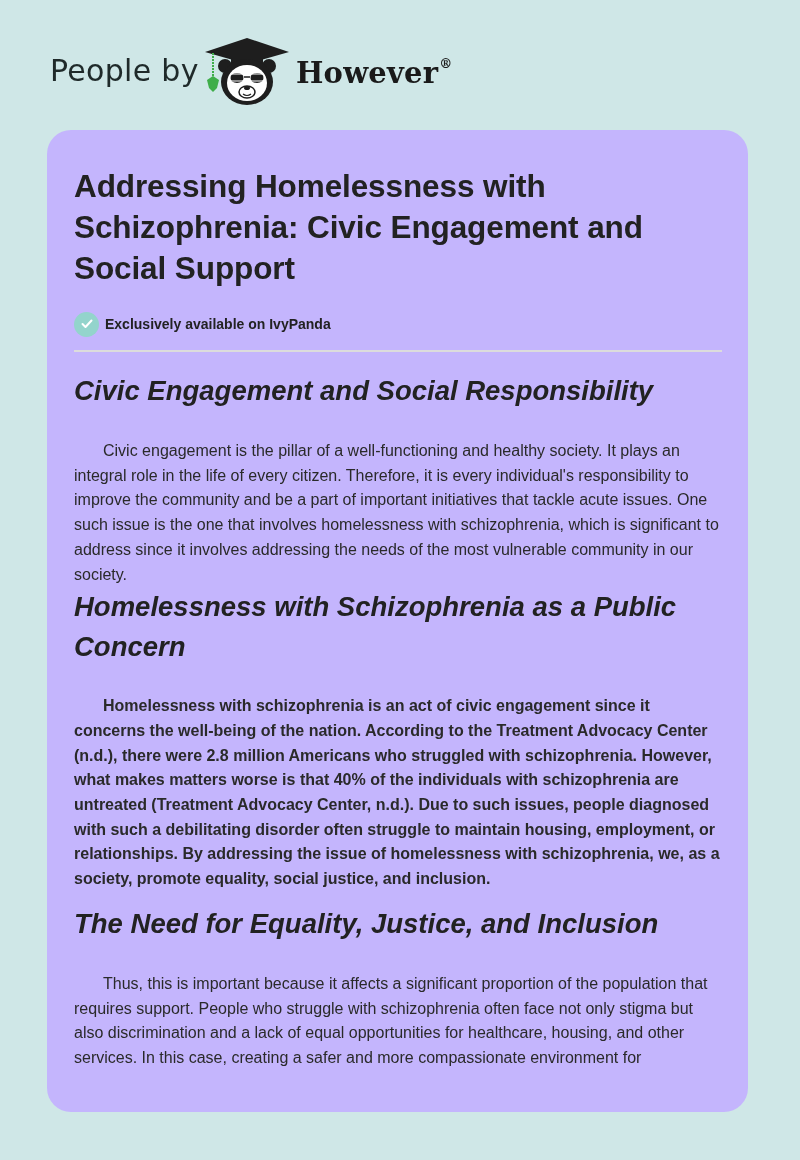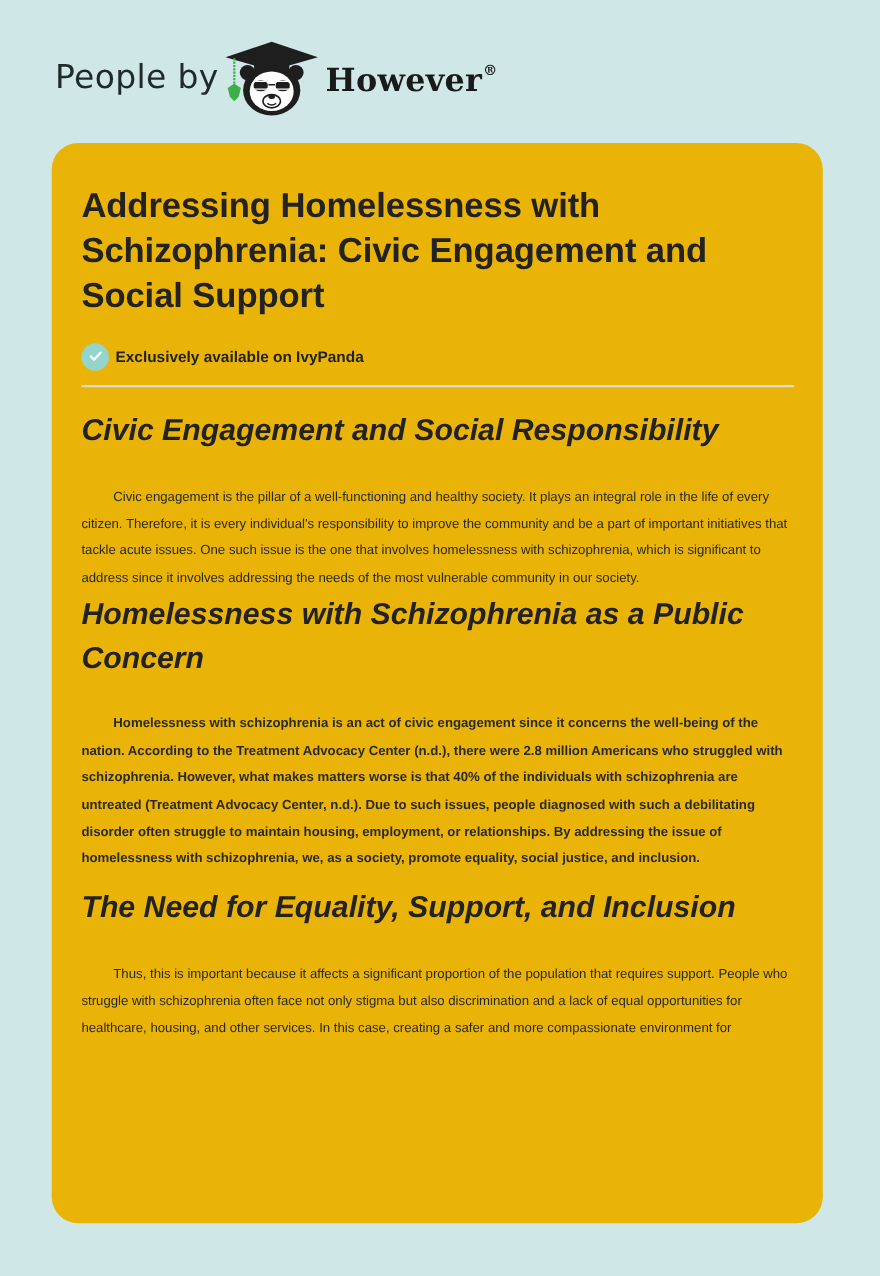--- a/index.html
+++ b/index.html
@@ -39,21 +39,21 @@
     }
     .brand sup {
       font-size: 13px;
       vertical-align: 15px;
       margin-left: 1px;
     }
     .card {
       position: absolute;
       left: 47px; top: 130px;
       width: 701px; height: 982px;
-      background: #eab308;
+      background: #c4b5fd;
       border-radius: 24px;
       overflow: hidden;
       padding: 36px 26px 0 27px;
     }
     .title {
       font-size: 31.5px;
       font-weight: bold;
       line-height: 41px;
       color: #222222;
       letter-spacing: -0.1px;
@@ -86,21 +86,21 @@
       font-size: 27.5px;
       font-weight: bold;
       color: #222222;
       line-height: 40px;
       font-style: italic;
     }
     .h2-1 { margin-top: 19px; }
     .h2-2 { margin-top: 0; }
     .h2-3 { margin-top: 12px; }
     p {
-      font-size: 12px;
+      font-size: 16px;
       line-height: 24.7px;
       color: #2a2a2a;
       text-indent: 29px;
     }
     .p1 { margin-top: 28px; }
     .p2 { margin-top: 27px; font-weight: bold; }
     .p3 { margin-top: 28px; }
   </style>
 </head>
 <body>
@@ -147,15 +147,15 @@
   </div>
 
   <div class="divider"></div>
 
   <h2 class="h2-1">Civic Engagement and Social Responsibility</h2>
   <p class="p1">Civic engagement is the pillar of a well-functioning and healthy society. It plays an integral role in the life of every citizen. Therefore, it is every individual's responsibility to improve the community and be a part of important initiatives that tackle acute issues. One such issue is the one that involves homelessness with schizophrenia, which is significant to address since it involves addressing the needs of the most vulnerable community in our society.</p>
 
   <h2 class="h2-2">Homelessness with Schizophrenia as a Public Concern</h2>
   <p class="p2">Homelessness with schizophrenia is an act of civic engagement since it concerns the well-being of the nation. According to the Treatment Advocacy Center (n.d.), there were 2.8 million Americans who struggled with schizophrenia. However, what makes matters worse is that 40% of the individuals with schizophrenia are untreated (Treatment Advocacy Center, n.d.). Due to such issues, people diagnosed with such a debilitating disorder often struggle to maintain housing, employment, or relationships. By addressing the issue of homelessness with schizophrenia, we, as a society, promote equality, social justice, and inclusion.</p>
 
-  <h2 class="h2-3">The Need for Equality, Support, and Inclusion</h2>
+  <h2 class="h2-3">The Need for Equality, Justice, and Inclusion</h2>
   <p class="p3">Thus, this is important because it affects a significant proportion of the population that requires support. People who struggle with schizophrenia often face not only stigma but also discrimination and a lack of equal opportunities for healthcare, housing, and other services. In this case, creating a safer and more compassionate environment for</p>
 </div>
 
 </body></html>

